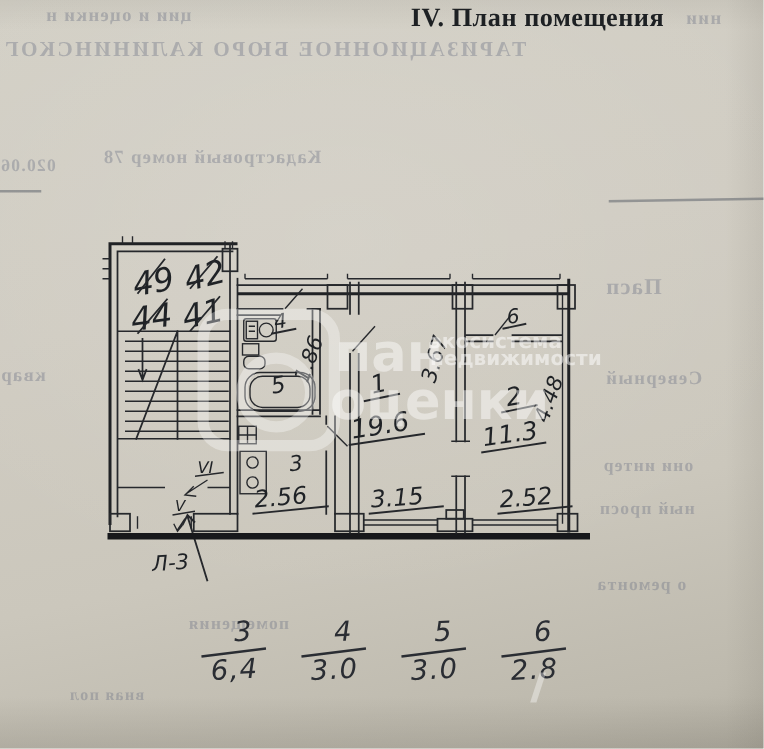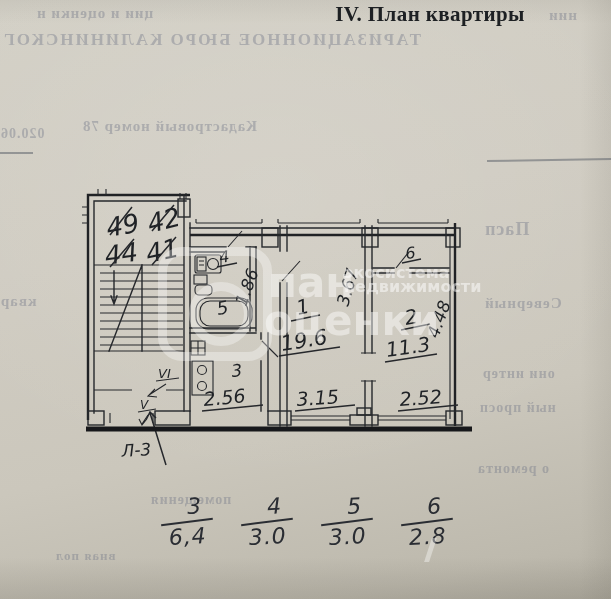--- a/index.html
+++ b/index.html
@@ -78,21 +78,21 @@
   <div class="bleed" style="left:484px;top:295px;font-size:15px;">Северный</div>
   <div class="bleed" style="left:482px;top:366px;font-size:14px;">они интер</div>
   <div class="bleed" style="left:479px;top:400px;font-size:14px;">ный просп</div>
   <div class="bleed" style="left:477px;top:461px;font-size:14px;">о ремонта</div>
   <div class="bleed" style="left:0px;top:293px;font-size:15px;">квар</div>
   <div class="bleed" style="left:150px;top:492px;font-size:14px;">помещения</div>
   <div class="bleed" style="left:55px;top:548px;font-size:13px;">вная пол</div>
   <div class="rule" style="left:487px;top:159px;width:124px;height:2px;transform:rotate(-1deg);"></div>
   <div class="rule" style="left:0px;top:152px;width:33px;height:2px;"></div>
 
-  <div class="title">IV. План квартиры</div>
+  <div class="title">IV. План помещения</div>
 
   <svg class="plan-svg" width="424" height="296" viewBox="0 0 424 296">
 
     <g>
       <path class="w2" d="M12,247 L12,22 L114,22"></path>
       <path class="w" d="M18,240 L18,28 L110,28"></path>
       <path class="w" d="M108,22 V238"></path>
       <path class="w" d="M114,50 V238"></path>
       <path class="w1" d="M6,34 H12 M6,42 H12 M6,50 H12 M22,16 V22 M30,16 V22"></path>
       <path class="w1" d="M18,92 L108,92"></path>

